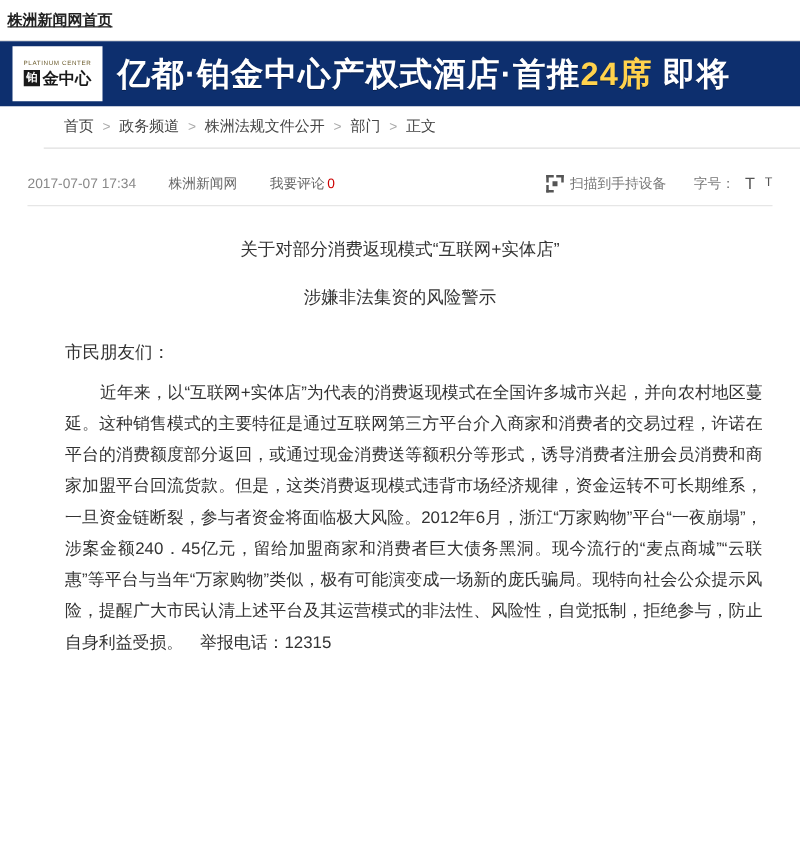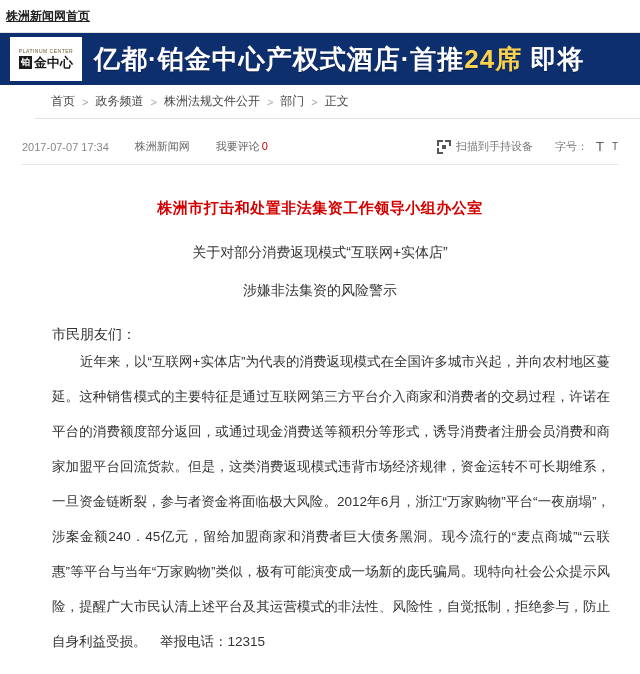--- a/index.html
+++ b/index.html
@@ -222,22 +222,23 @@
     font-size: 14px;
     margin-top: 18px;
   }
   .salute {
     margin-top: 26px;
     font-size: 14px;
     color: #333;
     padding-left: 30px;
   }
   .para {
+    margin-top: 10px;
     font-size: 13.5px;
-    line-height: 35px;
+    line-height: 25px;
     color: #333;
     text-align: justify;
     text-indent: 28px;
     padding: 0 8px 0 30px;
   }
 </style>
 </head>
 <body>
 
 <div class="topnav">
@@ -278,21 +279,20 @@
     <span class="comment"><span>我要评论</span><span class="num">0</span></span>
     <span class="right">
       <span class="qr"></span>
       <span class="scan">扫描到手持设备</span>
       <span class="fontlabel">字号：</span>
       <span class="fbig">T</span>
       <span class="fsml">T</span>
     </span>
   </div>
 
-  <div class="redhead">株洲市打击和处置非法集资工作领导小组办公室</div>
   <div class="subhead">关于对部分消费返现模式“互联网+实体店”</div>
   <div class="subhead2">涉嫌非法集资的风险警示</div>
 
   <div class="salute">市民朋友们：</div>
 
   <div class="para">近年来，以“互联网+实体店”为代表的消费返现模式在全国许多城市兴起，并向农村地区蔓延。这种销售模式的主要特征是通过互联网第三方平台介入商家和消费者的交易过程，许诺在平台的消费额度部分返回，或通过现金消费送等额积分等形式，诱导消费者注册会员消费和商家加盟平台回流货款。但是，这类消费返现模式违背市场经济规律，资金运转不可长期维系，一旦资金链断裂，参与者资金将面临极大风险。2012年6月，浙江“万家购物”平台“一夜崩塌”，涉案金额240．45亿元，留给加盟商家和消费者巨大债务黑洞。现今流行的“麦点商城”“云联惠”等平台与当年“万家购物”类似，极有可能演变成一场新的庞氏骗局。现特向社会公众提示风险，提醒广大市民认清上述平台及其运营模式的非法性、风险性，自觉抵制，拒绝参与，防止自身利益受损。　举报电话：12315</div>
 
 </div>
 
 </body></html>

